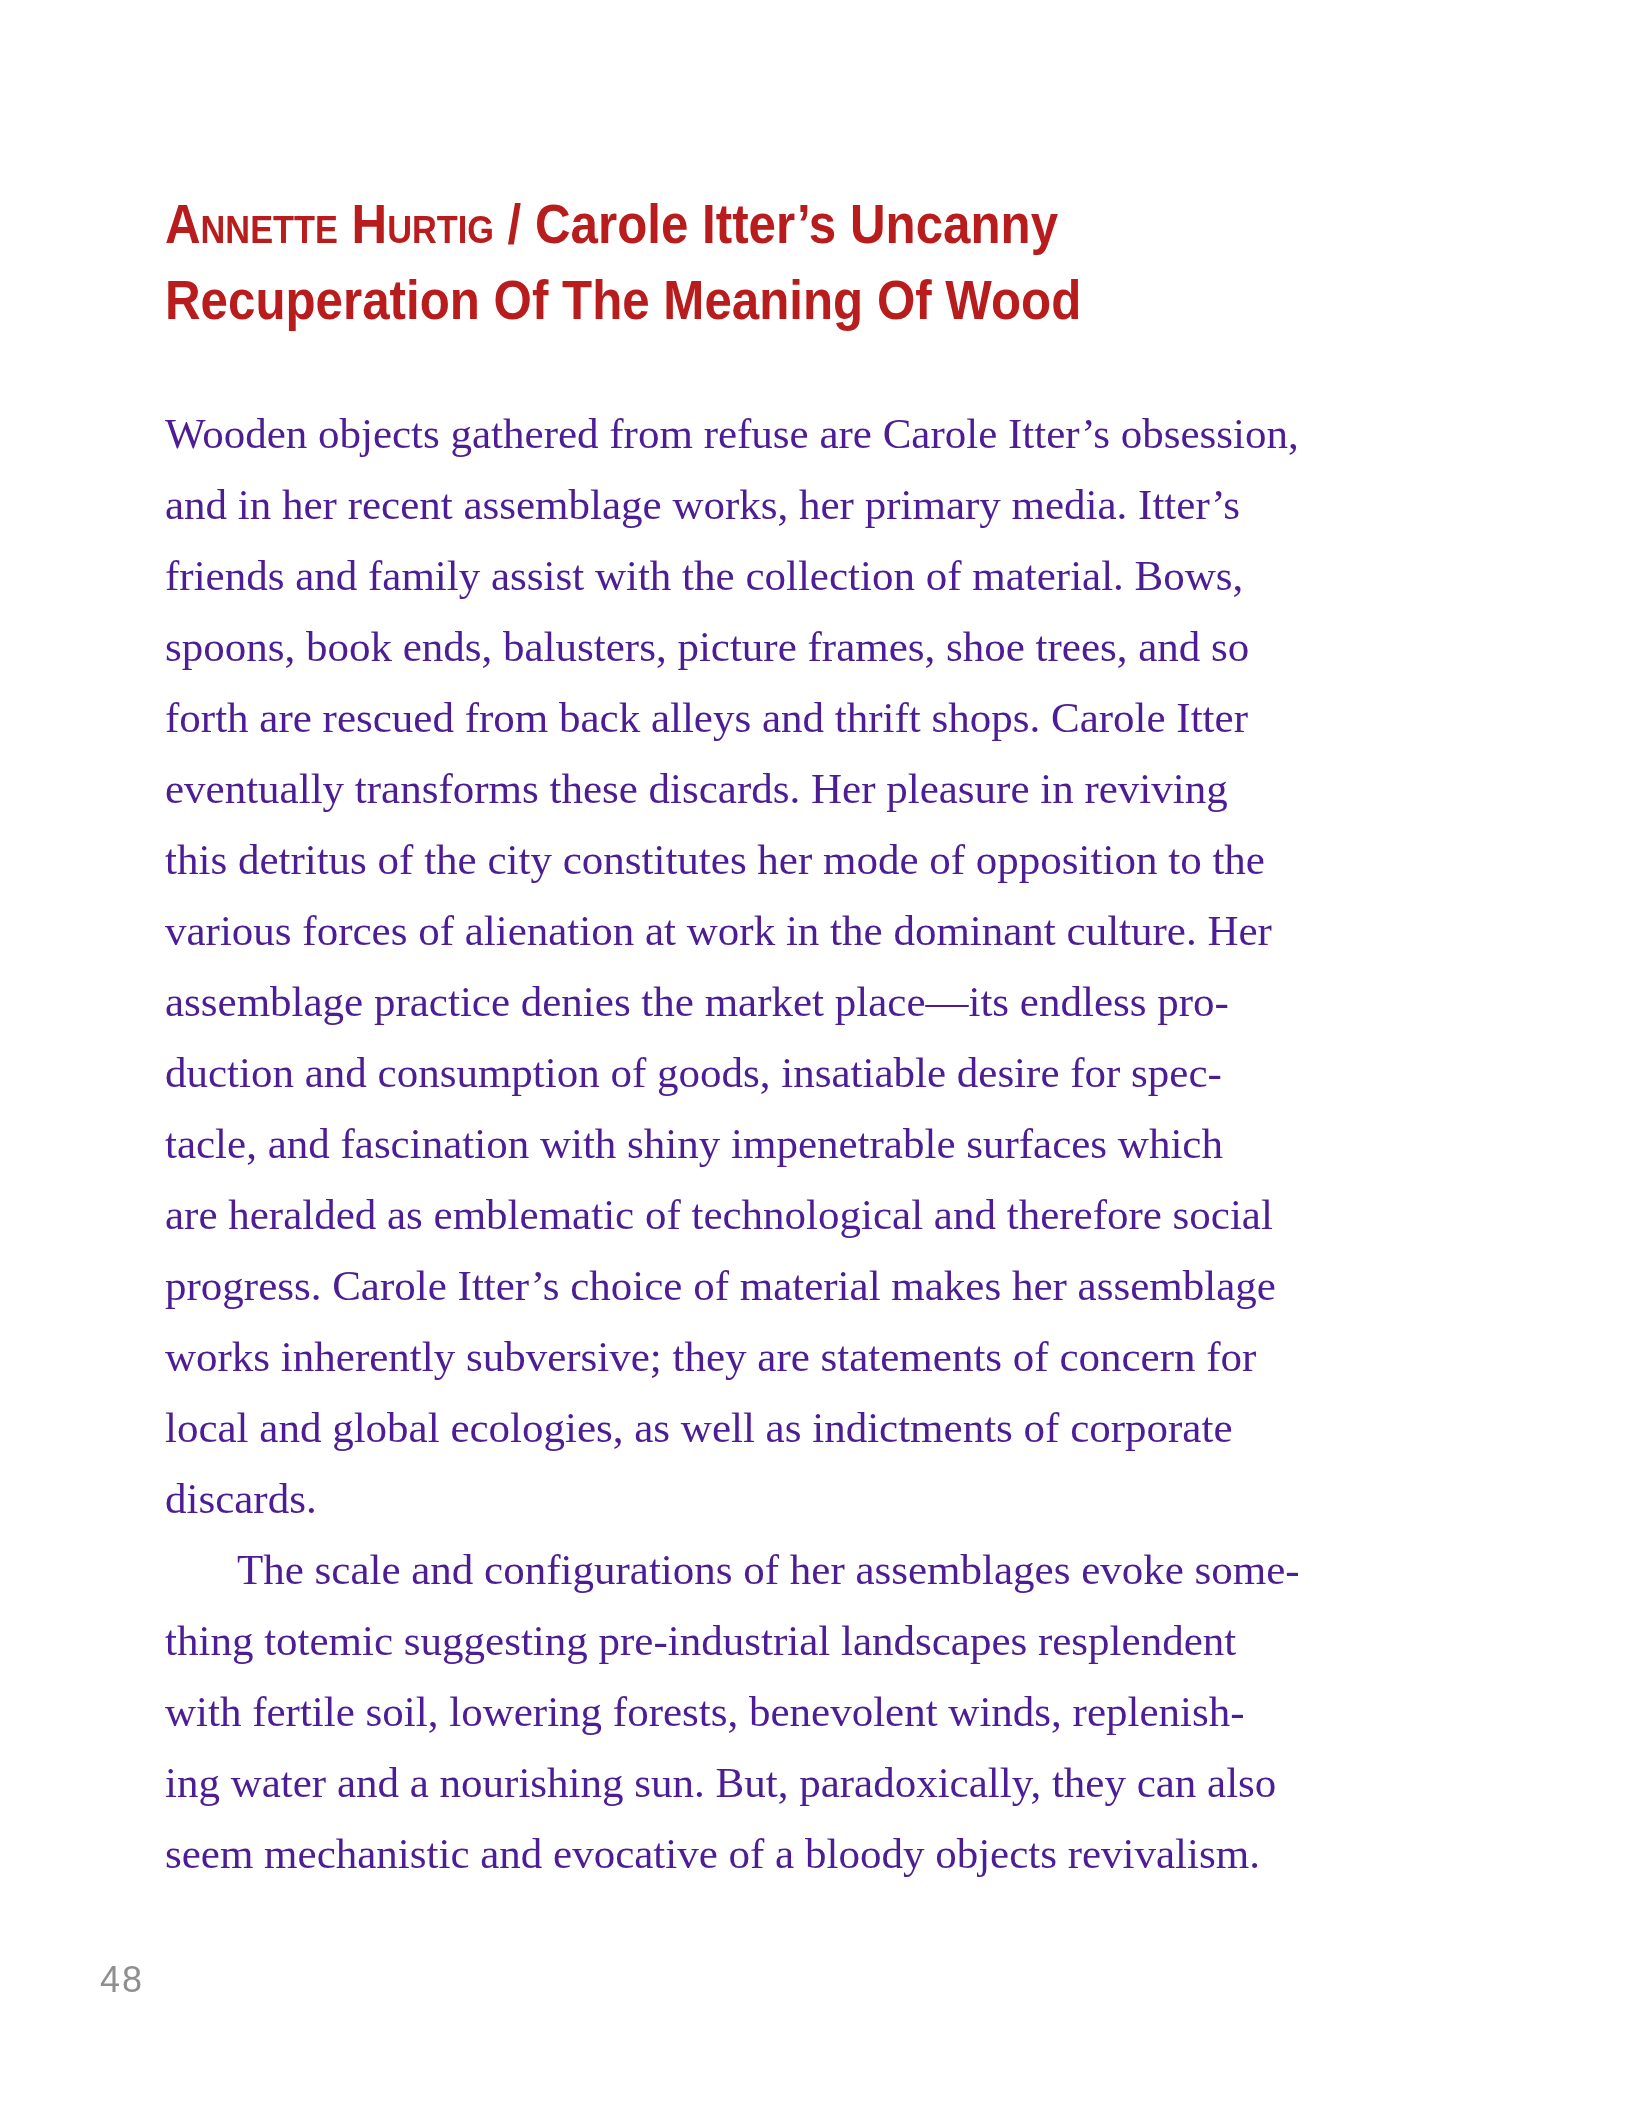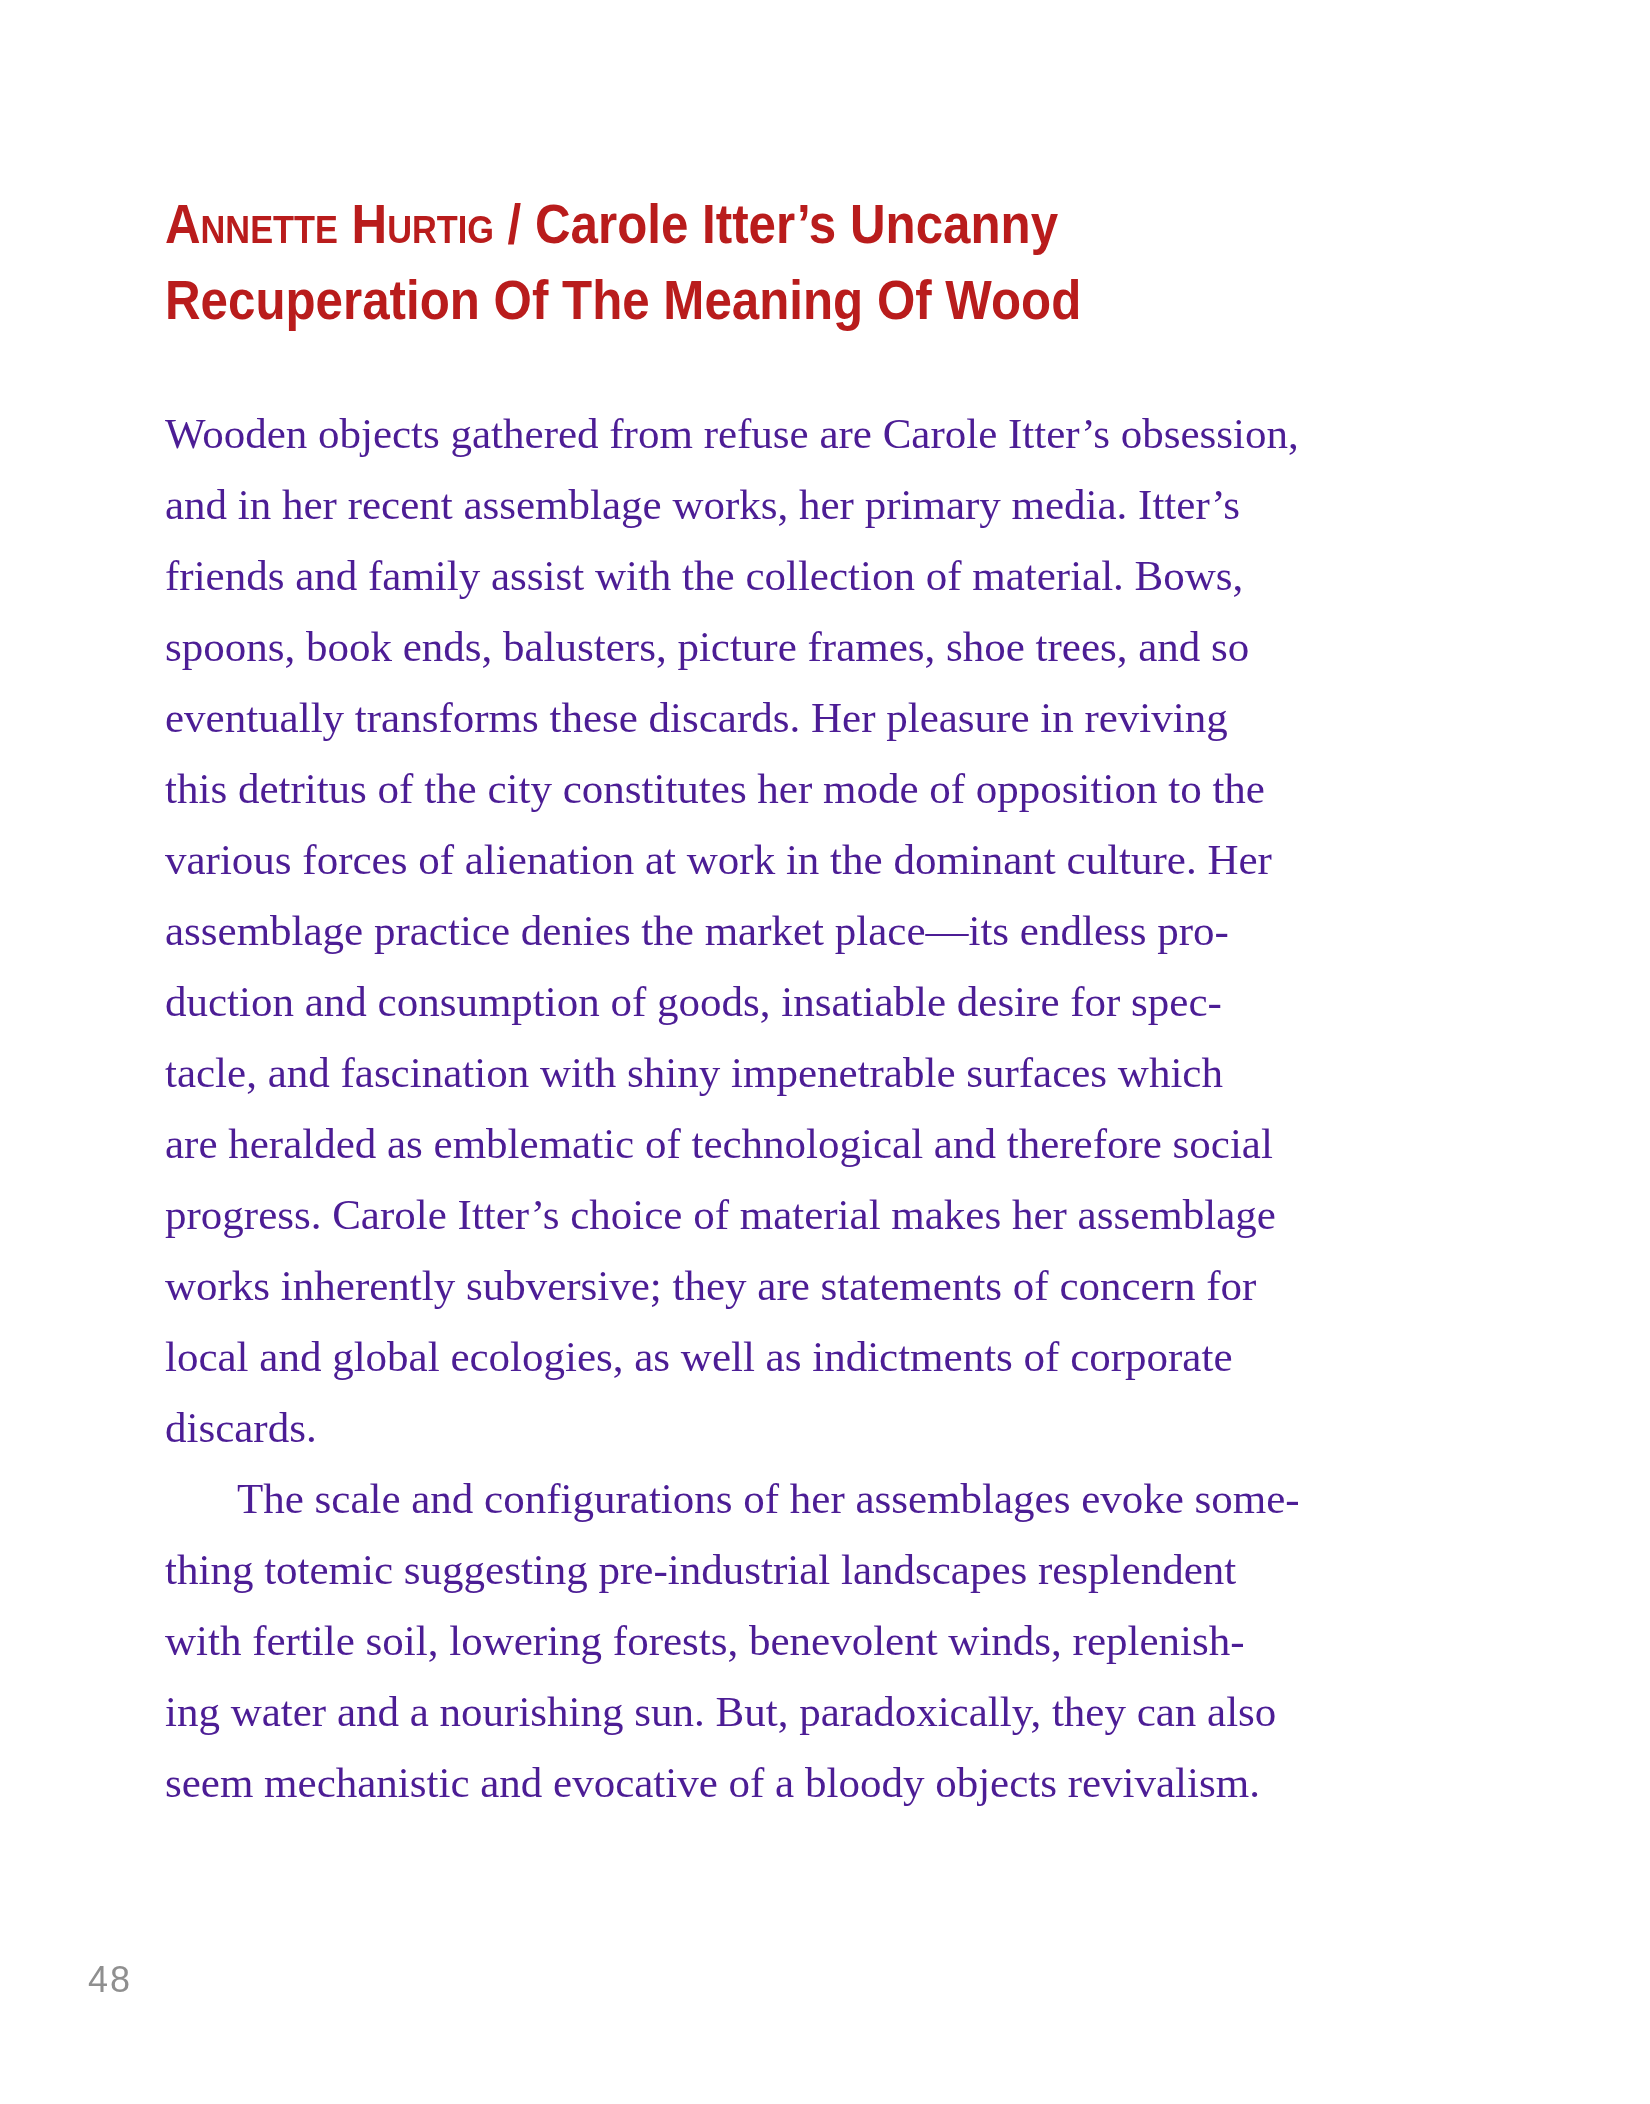--- a/index.html
+++ b/index.html
@@ -49,21 +49,21 @@
   }
   .line {
     white-space: nowrap;
     height: 71px;
   }
   .line.indent {
     padding-left: 72px;
   }
   .page-number {
     position: absolute;
-    left: 88px;
+    left: 100px;
     top: 1958px;
     color: #8f8f8f;
     font-family: "Liberation Sans", sans-serif;
     font-weight: 400;
     font-size: 36px;
     line-height: 44px;
     letter-spacing: 2px;
   }
 </style>
 </head>
@@ -74,20 +74,21 @@
   <h1 class="article-title">
     <div class="title-line-wrap"><span class="title-line"><span class="author-name">Annette Hurtig</span><span> / Carole Itter’s Uncanny</span></span></div>
     <div class="title-line-wrap"><span class="title-line"><span>Recuperation Of The Meaning Of Wood</span></span></div>
   </h1>
 
   <div class="body-text">
     <div class="line">Wooden objects gathered from refuse are Carole Itter’s obsession,</div>
     <div class="line">and in her recent assemblage works, her primary media. Itter’s</div>
     <div class="line">friends and family assist with the collection of material. Bows,</div>
     <div class="line">spoons, book ends, balusters, picture frames, shoe trees, and so</div>
+    <div class="line">forth are rescued from back alleys and thrift shops. Carole Itter</div>
     <div class="line">eventually transforms these discards. Her pleasure in reviving</div>
     <div class="line">this detritus of the city constitutes her mode of opposition to the</div>
     <div class="line">various forces of alienation at work in the dominant culture. Her</div>
     <div class="line">assemblage practice denies the market place—its endless pro-</div>
     <div class="line">duction and consumption of goods, insatiable desire for spec-</div>
     <div class="line">tacle, and fascination with shiny impenetrable surfaces which</div>
     <div class="line">are heralded as emblematic of technological and therefore social</div>
     <div class="line">progress. Carole Itter’s choice of material makes her assemblage</div>
     <div class="line">works inherently subversive; they are statements of concern for</div>
     <div class="line">local and global ecologies, as well as indictments of corporate</div>

